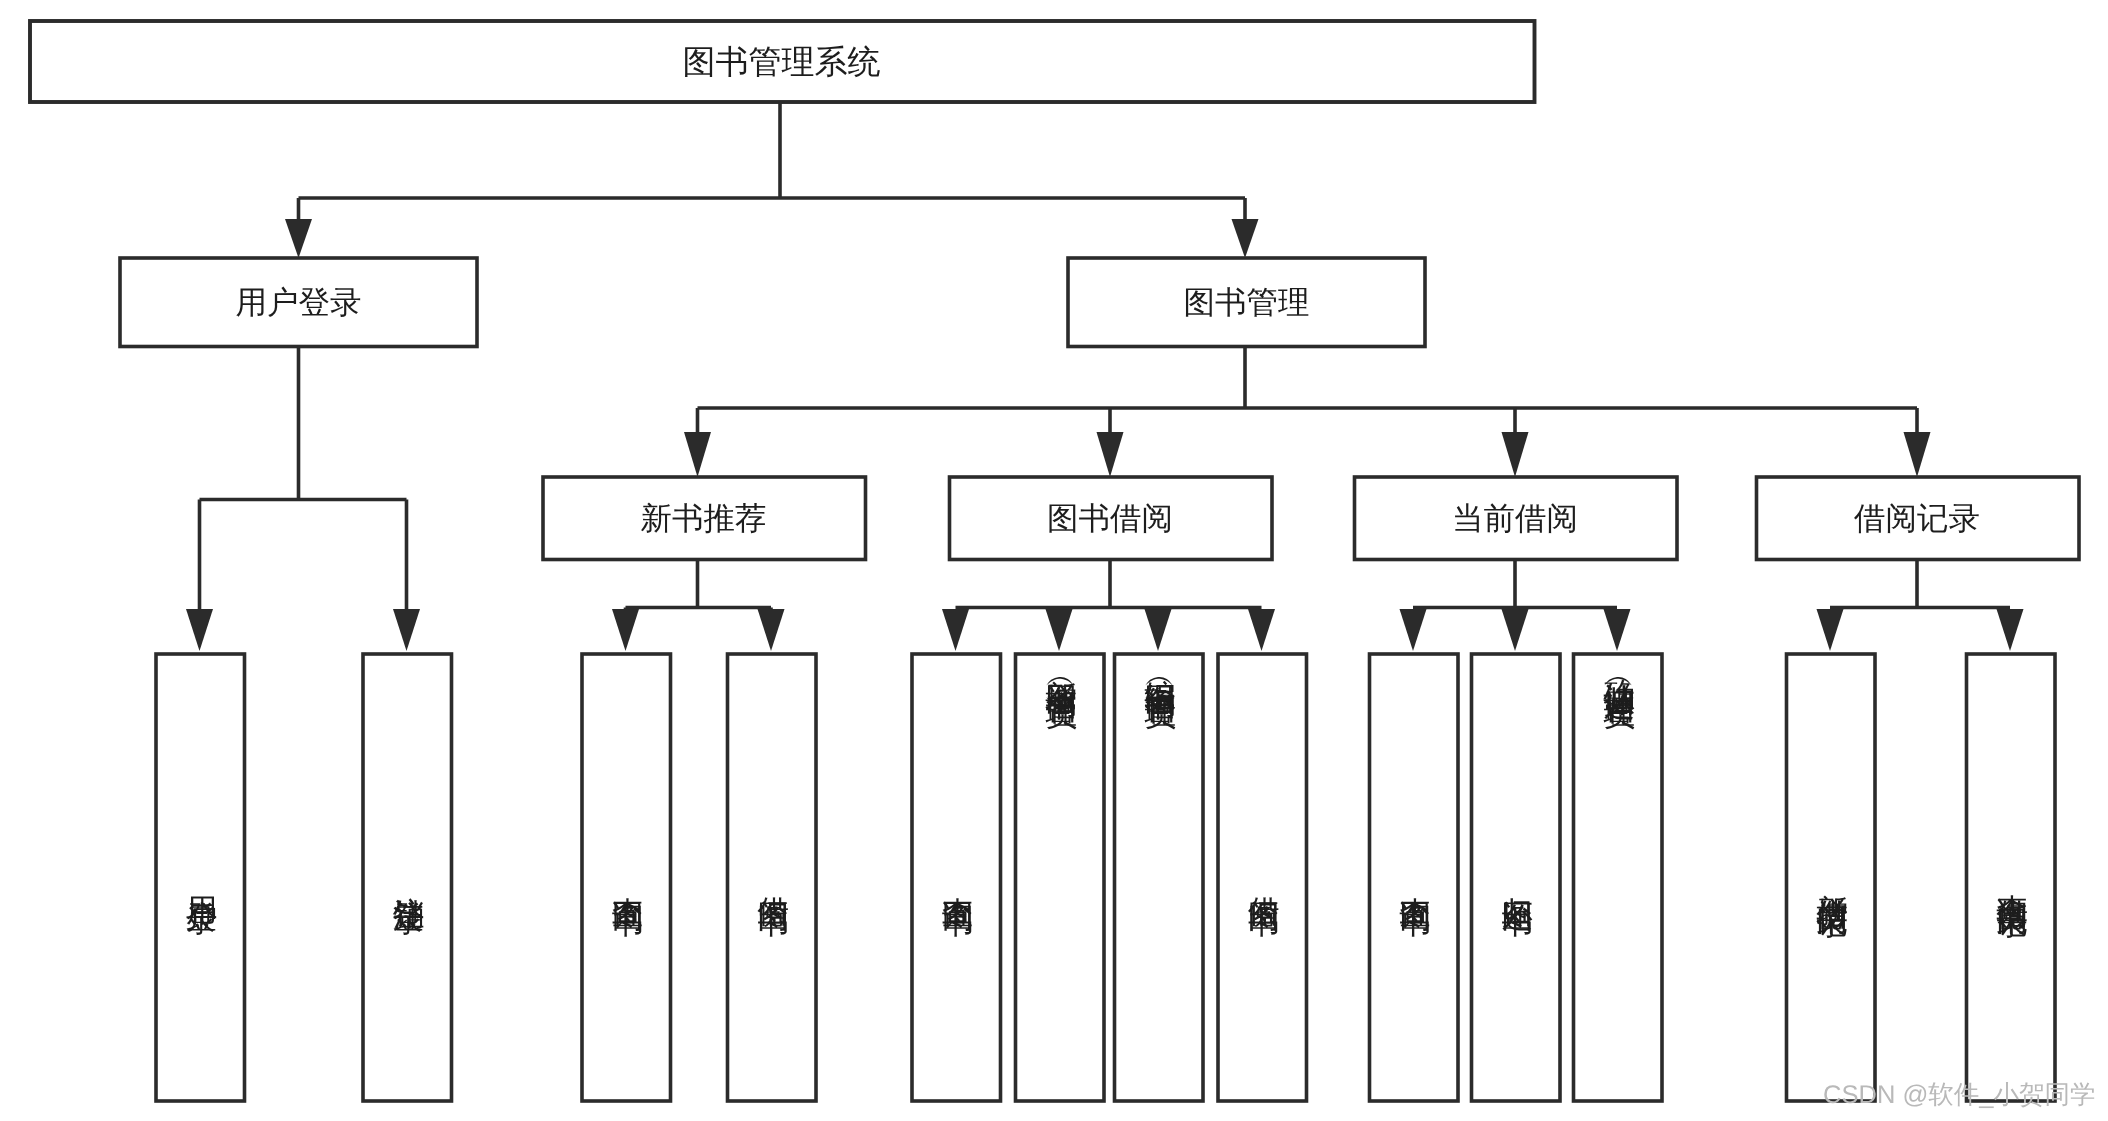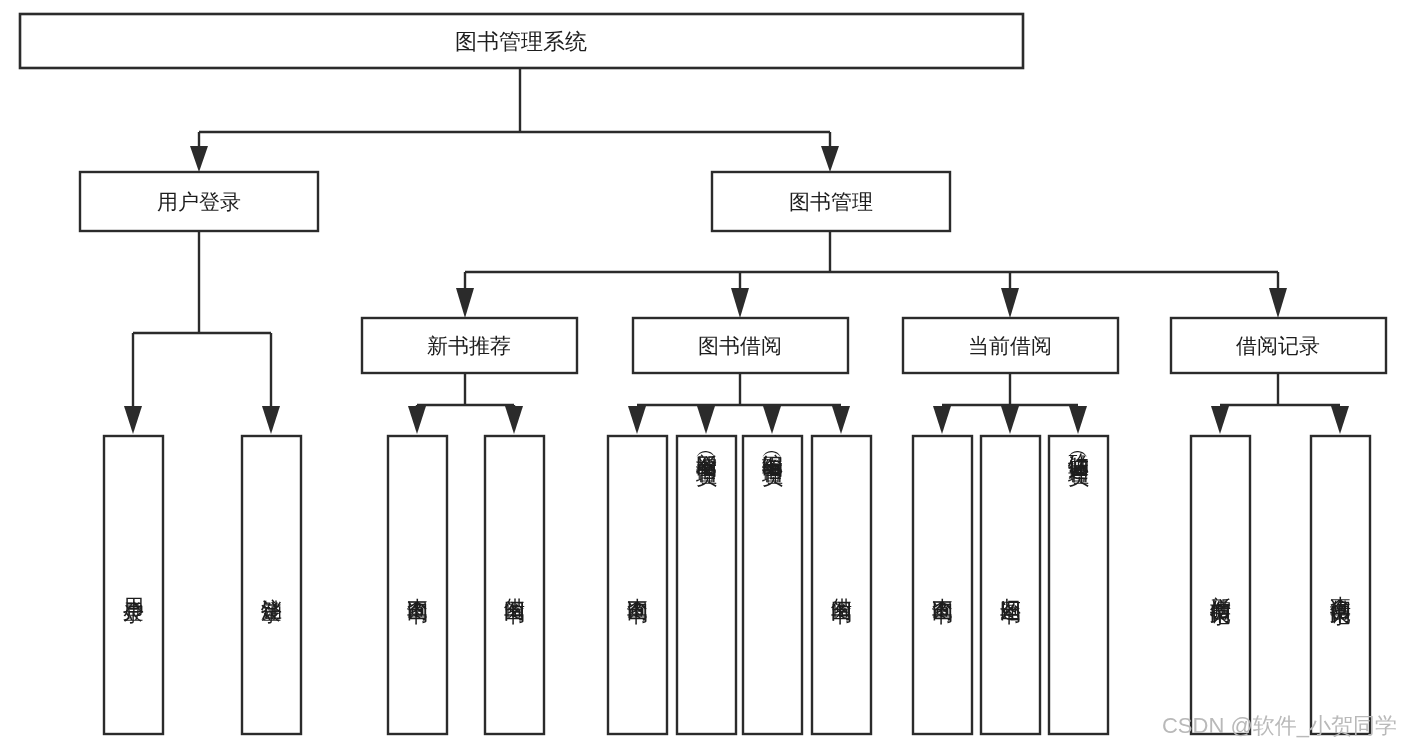--- a/index.html
+++ b/index.html
@@ -70,21 +70,21 @@
     line-height: 1.05;
     color: #1d1d1d;
     letter-spacing: 2px;
     white-space: nowrap;
   }
   .watermark {
     position: absolute;
     right: 8px;
     bottom: 6px;
     font-family: "Liberation Sans", "DejaVu Sans", sans-serif;
-    font-size: 22px;
+    font-size: 17px;
     color: #b9b9b9;
     white-space: nowrap;
     user-select: none;
   }
 </style>
 </head>
 <body>
 
 <div id="diagram-root">
 

